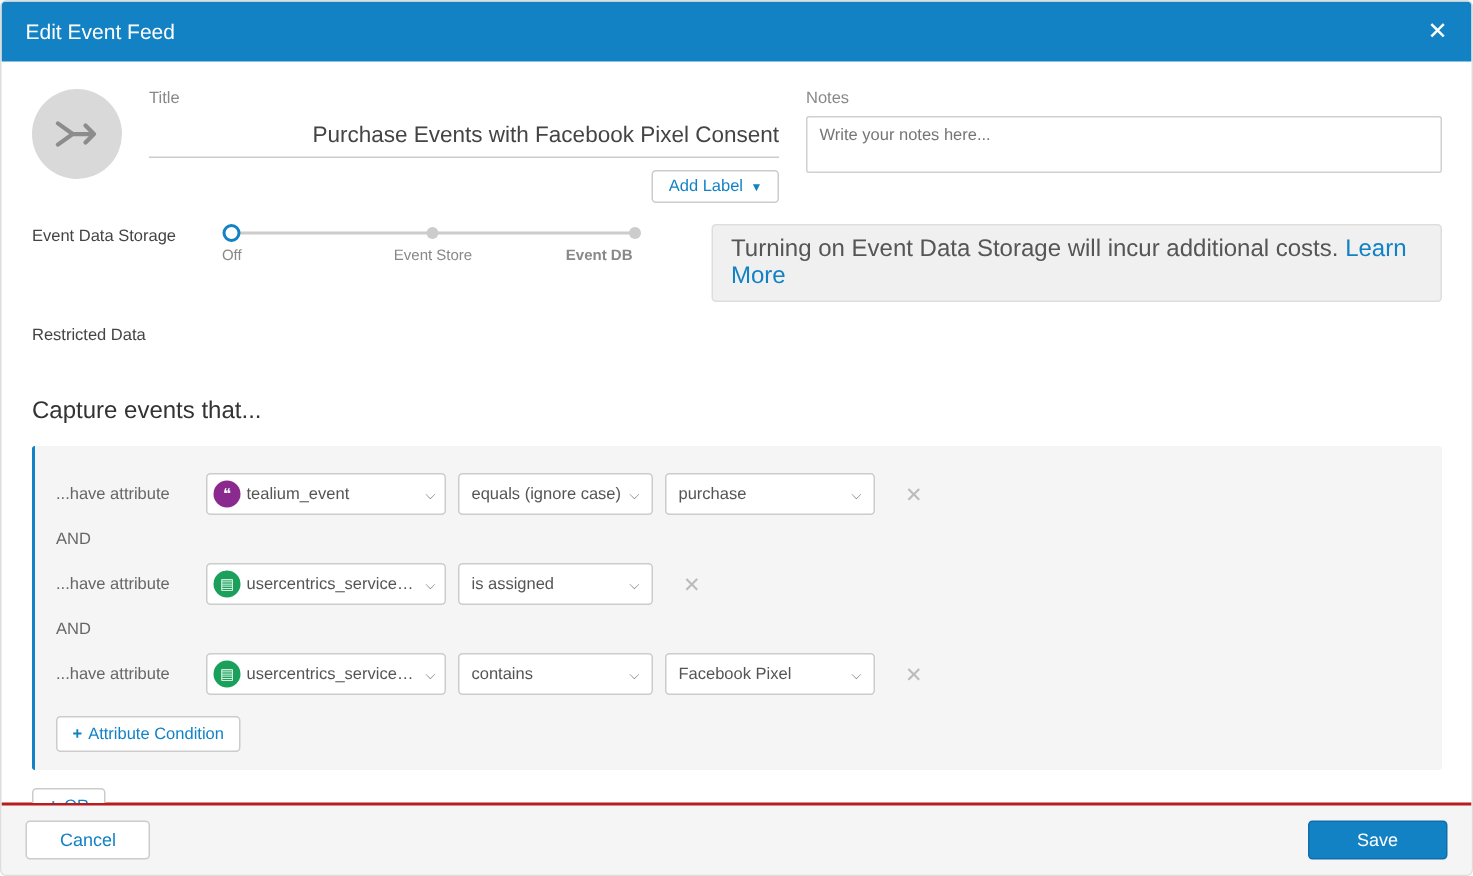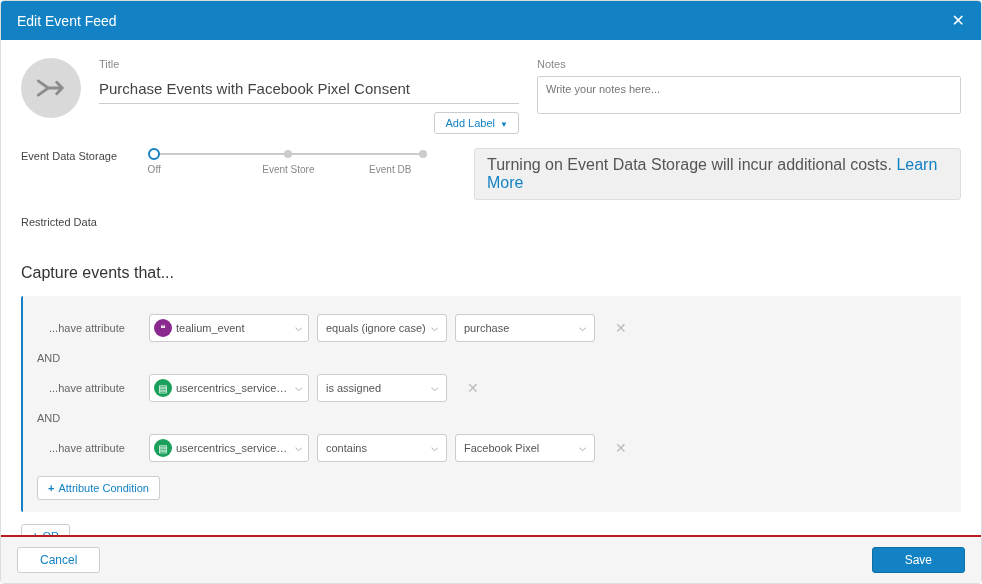--- a/index.html
+++ b/index.html
@@ -11,48 +11,48 @@
 .close-x { color: #fff; font-size: 16px; cursor: pointer; }
 
 .body { flex: 1; overflow-y: auto; padding: 18px 20px 10px 20px; }
 
 .top-row { display: flex; gap: 18px; }
 .icon-circle { width: 60px; height: 60px; border-radius: 50%; background: #d9d9d9; display: flex; align-items: center; justify-content: center; flex-shrink: 0; }
 .icon-circle svg { width: 34px; height: 34px; fill: #8c8c8c; }
 .title-col { flex: 1; max-width: 420px; }
 .notes-col { flex: 1; }
 .field-label { color: #888; font-size: 11px; margin-bottom: 6px; }
-.title-input { width: 100%; border: none; border-bottom: 1px solid #ccc; padding: 4px 0 6px 0; font-size: 15px; color: #444; outline: none; }
+.title-input { width: 100%; border: none; border-bottom: 1px solid #ccc; padding: 4px 0 6px 0; font-size: 15px; color: #444; outline: none; text-align: right; }
 .notes-ta { width: 100%; height: 38px; border: 1px solid #d0d0d0; border-radius: 2px; padding: 6px 8px; font-size: 11px; color: #666; resize: none; font-family: inherit; }
 .add-label-row { text-align: right; margin-top: 8px; }
 .add-label-btn { display: inline-block; border: 1px solid #ccc; border-radius: 3px; padding: 4px 10px; color: #1282c5; font-size: 11px; cursor: pointer; background: #fff; }
 .caret-down { font-size: 8px; margin-left: 2px; }
 
 .config-row { display: flex; align-items: flex-start; margin-top: 14px; gap: 14px; }
 .config-label { width: 120px; font-size: 11px; color: #444; padding-top: 2px; }
 .slider-wrap { width: 300px; }
 .slider-track { position: relative; height: 8px; margin-top: 2px; }
 .slider-line { position: absolute; top: 3px; left: 6px; right: 6px; height: 2px; background: #ccc; }
 .slider-dot { position: absolute; top: 0; width: 8px; height: 8px; border-radius: 50%; background: #ccc; }
 .slider-dot.d1 { left: 2px; }
 .slider-dot.d2 { left: 50%; margin-left: -4px; }
 .slider-dot.d3 { right: 2px; }
 .slider-handle { position: absolute; top: -2px; left: 0; width: 12px; height: 12px; border: 2px solid #1282c5; background: #fff; border-radius: 50%; }
 .slider-labels { display: flex; justify-content: space-between; font-size: 10px; color: #888; margin-top: 6px; }
 .slider-labels span { width: 60px; }
 .slider-labels .mid { text-align: center; }
-.slider-labels .right { text-align: left; }
+.slider-labels .right { text-align: center; font-weight: bold; }
 .storage-warning { background: #f0f0f0; border: 1px solid #ddd; border-radius: 3px; padding: 7px 12px; font-size: 16px; color: #555; }
 .link { color: #1282c5; cursor: pointer; }
 .chk { width: 13px; height: 13px; border: 1px solid #ccc; border-radius: 2px; display: inline-block; vertical-align: middle; margin-right: 8px; background: #fafafa; }
 .restricted-text { font-size: 11px; color: #555; }
 
 .section-title { font-size: 16px; color: #333; margin: 36px 0 14px 0; }
 .rules-box { background: #f5f5f5; border-left: 2px solid #1282c5; border-radius: 2px; padding: 12px 14px; }
-.rule-row { display: flex; align-items: center; gap: 8px; margin: 6px 12px; }
+.rule-row { display: flex; align-items: center; gap: 8px; margin: 6px 0; }
 .rule-label { width: 92px; font-size: 11px; color: #666; }
 .attr-select { display: flex; align-items: center; border: 1px solid #ccc; background: #fff; border-radius: 3px; height: 28px; width: 160px; padding: 0 6px 0 4px; cursor: pointer; }
 .attr-badge { width: 18px; height: 18px; border-radius: 50%; display: flex; align-items: center; justify-content: center; color: #fff; font-size: 10px; flex-shrink: 0; }
 .badge-purple { background: #8a2a8e; }
 .badge-green { background: #1aa05b; }
 .attr-text { flex: 1; font-size: 11px; color: #555; margin: 0 4px; white-space: nowrap; overflow: hidden; text-overflow: ellipsis; }
 .chev { color: #888; font-size: 9px; }
 .op-select { border: 1px solid #ccc; background: #fff; border-radius: 3px; height: 28px; width: 130px; padding: 0 8px; display: flex; align-items: center; justify-content: space-between; font-size: 11px; color: #555; cursor: pointer; }
 .val-select { border: 1px solid #ccc; background: #fff; border-radius: 3px; height: 28px; width: 140px; padding: 0 8px; display: flex; align-items: center; justify-content: space-between; font-size: 11px; color: #555; cursor: pointer; }
 .remove-x { color: #bbb; font-size: 14px; margin-left: 12px; cursor: pointer; }

